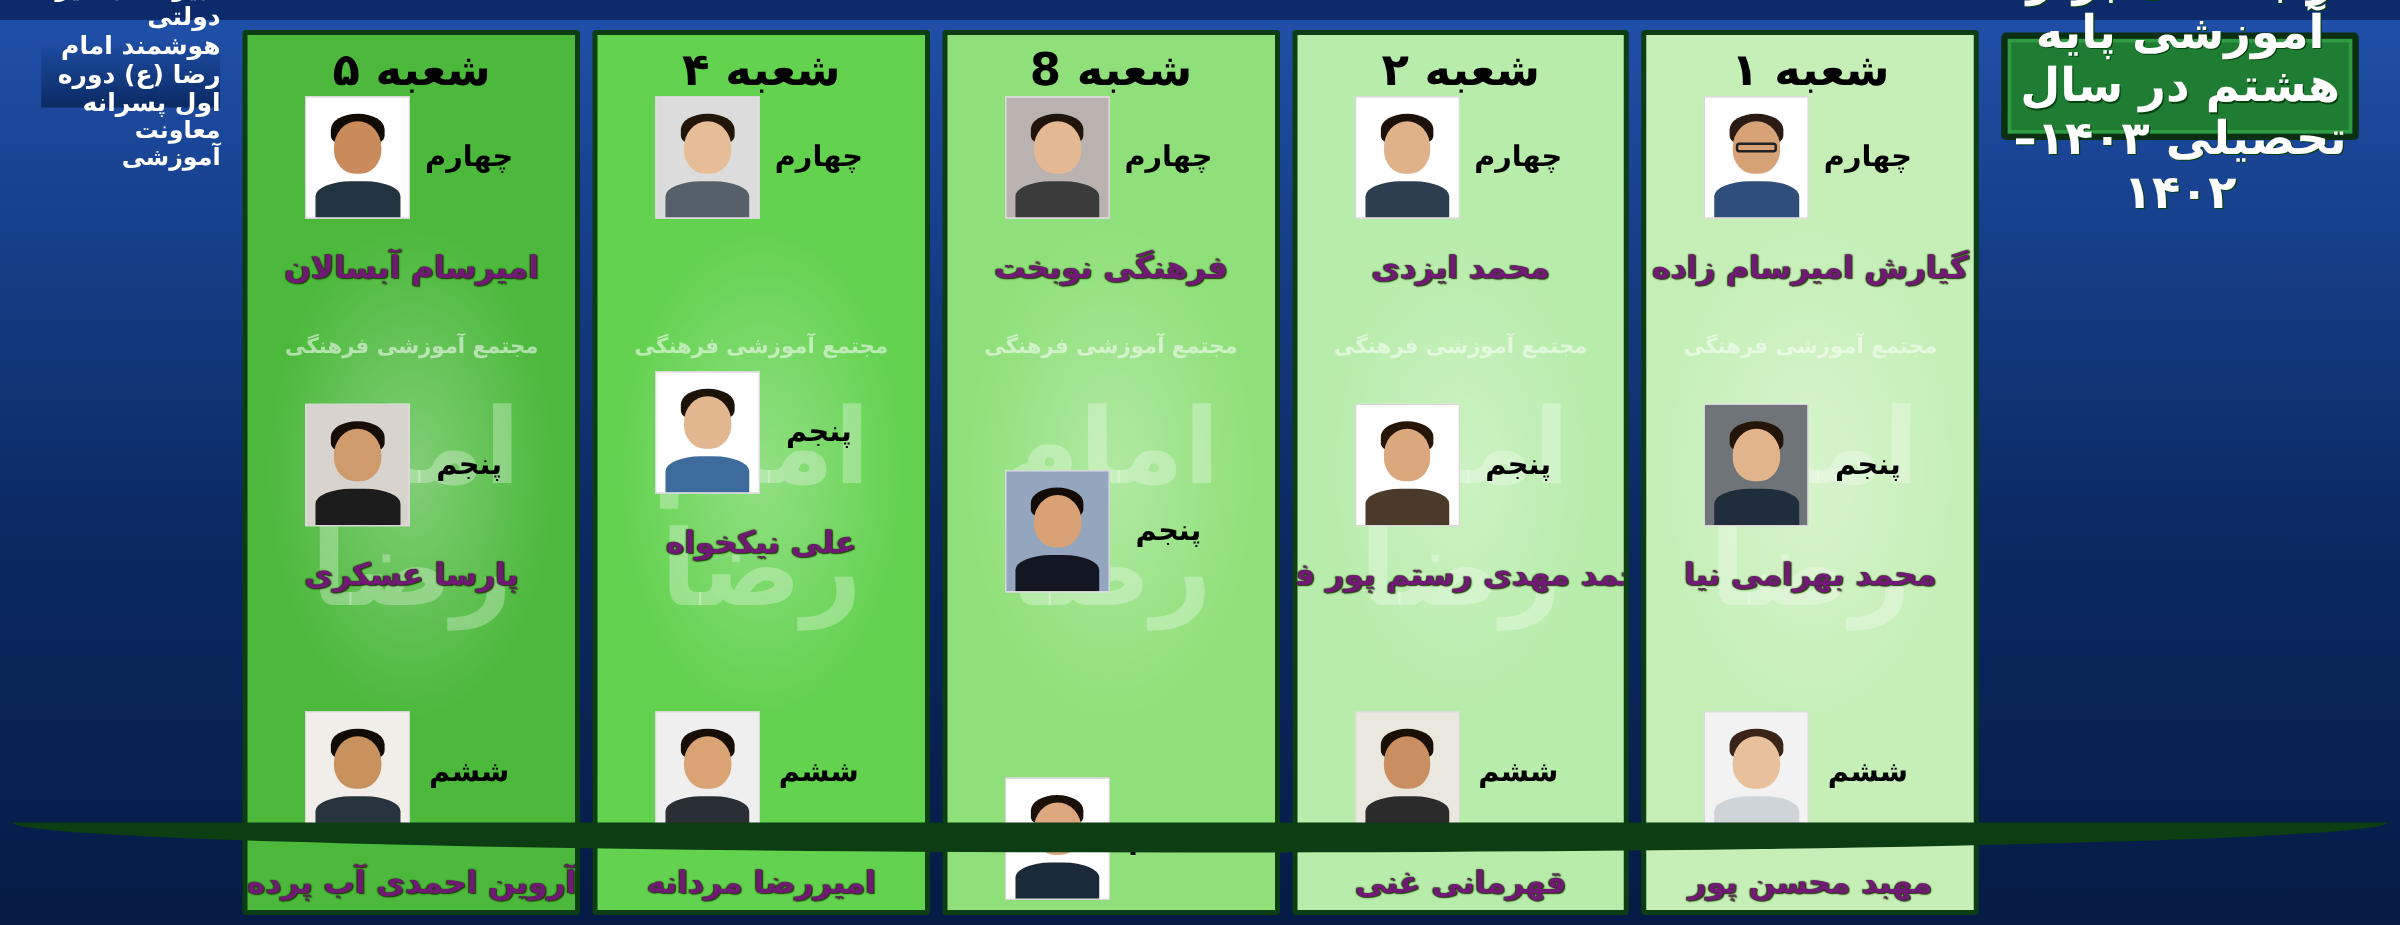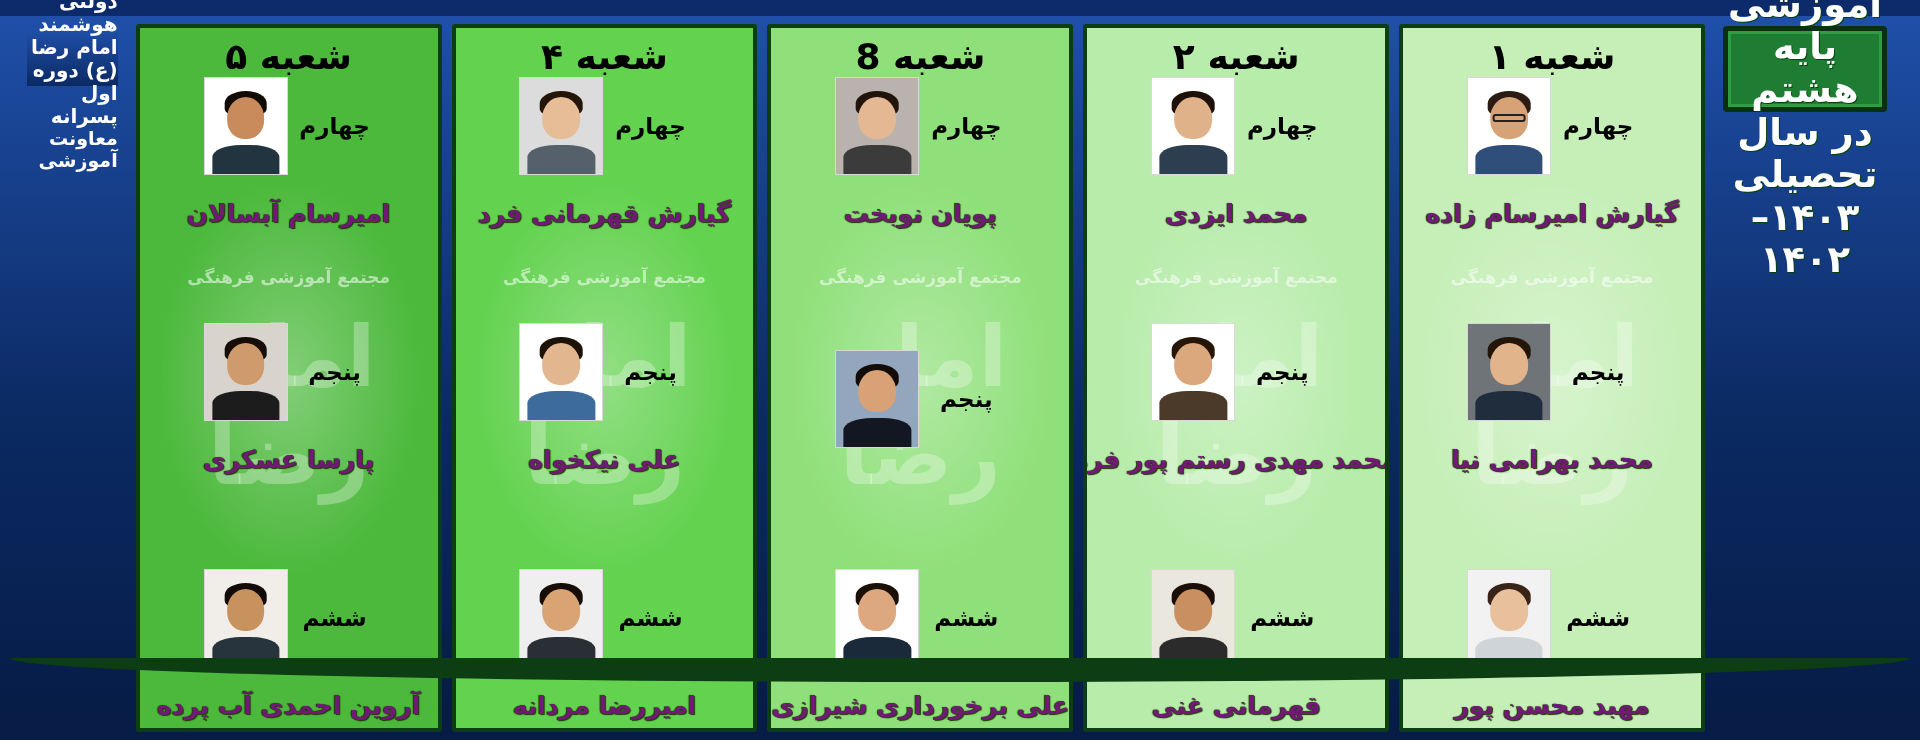--- a/index.html
+++ b/index.html
@@ -324,21 +324,21 @@
           <div class="entry">
             <div class="entry-row">
               <div class="rank">چهارم</div>
               <div class="photo">
                 <div class="bg" style="background:#b9b2ae"></div>
                 <div class="body" style="background:#3b3b3b"></div>
                 <div class="hair" style="background:#21150b"></div>
                 <div class="head" style="background:#e3b892"></div>
               </div>
             </div>
-            <div class="name">پویان نوبخت</div>
+            <div class="name">فرهنگی نوبخت</div>
           </div>
           <div class="entry">
             <div class="entry-row">
               <div class="rank">پنجم</div>
               <div class="photo">
                 <div class="bg" style="background:#93a6bd"></div>
                 <div class="body" style="background:#121722"></div>
                 <div class="hair" style="background:#120b06"></div>
                 <div class="head" style="background:#d9a276"></div>
               </div>
@@ -347,40 +347,38 @@
           <div class="entry">
             <div class="entry-row">
               <div class="rank">ششم</div>
               <div class="photo">
                 <div class="bg" style="background:#ffffff"></div>
                 <div class="body" style="background:#1b2a3a"></div>
                 <div class="hair" style="background:#1b1008"></div>
                 <div class="head" style="background:#dda87f"></div>
               </div>
             </div>
-            <div class="name">علی برخورداری شیرازی</div>
           </div>
         </div>
       </div>
       <div class="col" style="background: rgb(99, 210, 79);">
         <div class="wm-big">امام رضا</div>
         <div class="wm">مجتمع آموزشی فرهنگی</div>
         <div class="col-title">شعبه ۴</div>
         <div class="entries">
           <div class="entry">
             <div class="entry-row">
               <div class="rank">چهارم</div>
               <div class="photo">
                 <div class="bg" style="background:#dcdcdc"></div>
                 <div class="body" style="background:#55606b"></div>
                 <div class="hair" style="background:#231508"></div>
                 <div class="head" style="background:#e6bd97"></div>
               </div>
             </div>
-            <div class="name">گیارش قهرمانی فرد</div>
           </div>
           <div class="entry">
             <div class="entry-row">
               <div class="rank">پنجم</div>
               <div class="photo">
                 <div class="bg" style="background:#ffffff"></div>
                 <div class="body" style="background:#3d6b9c"></div>
                 <div class="hair" style="background:#1d1208"></div>
                 <div class="head" style="background:#e2b68e"></div>
               </div>

